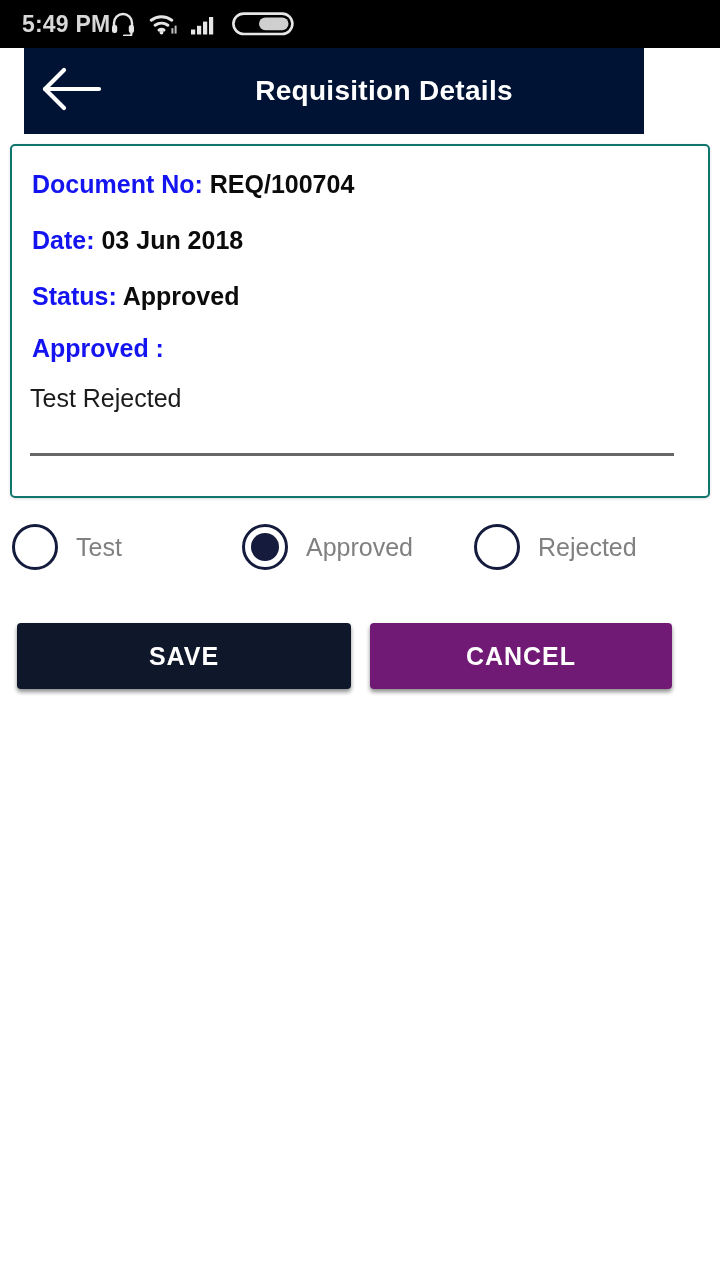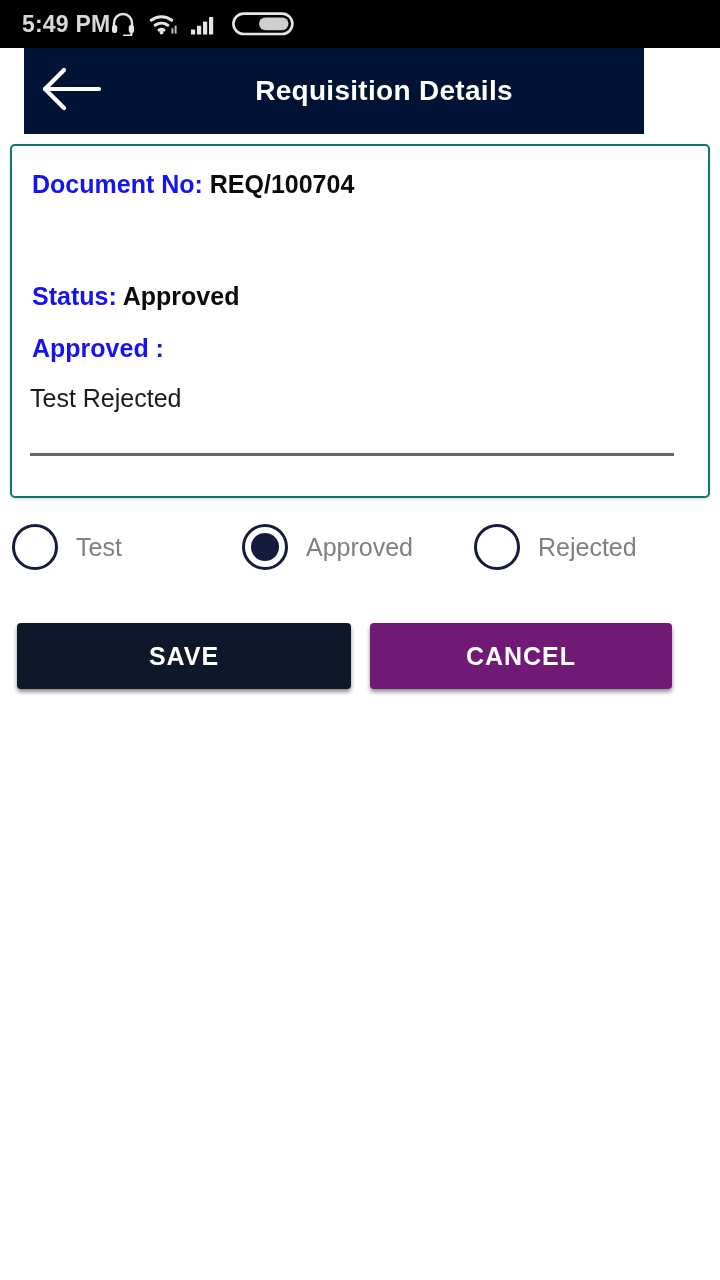--- a/index.html
+++ b/index.html
@@ -255,20 +255,24 @@
   <div class="app-title">Requisition Details</div>
 </div>
 
 <div class="card">
 
   <div class="field f1">
     <span class="lbl">Document No:</span>
     <span class="val">REQ/100704</span>
   </div>
 
+  <div class="field f2">
+    <span class="lbl">Date:</span>
+    <span class="val">03 Jun 2018</span>
+  </div>
 
   <div class="field f3">
     <span class="lbl">Status:</span>
     <span class="val">Approved</span>
   </div>
 
   <div class="field f4">
     <span class="lbl">Approved :</span>
   </div>
 

